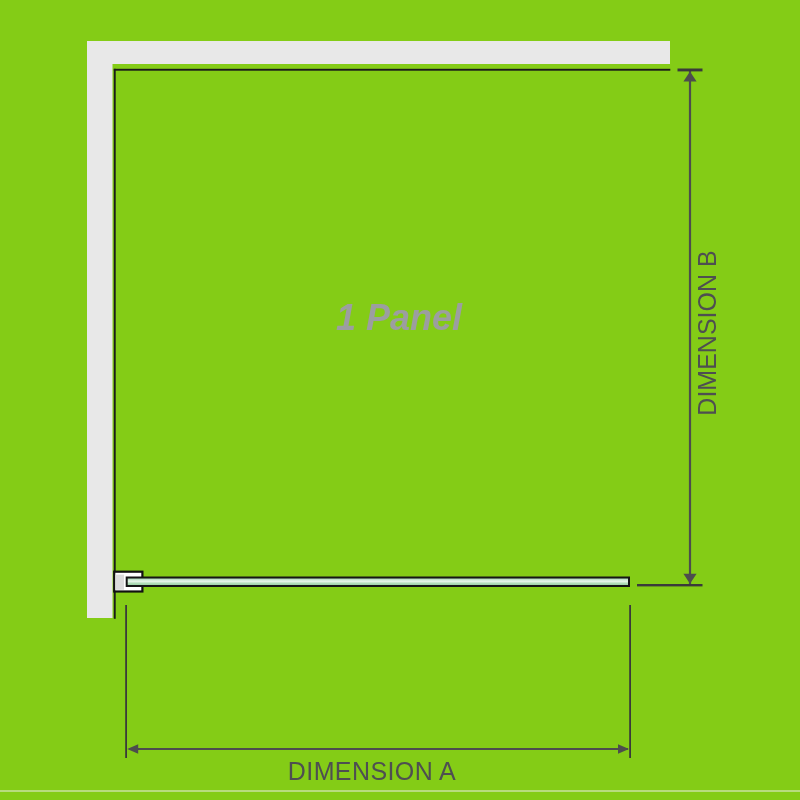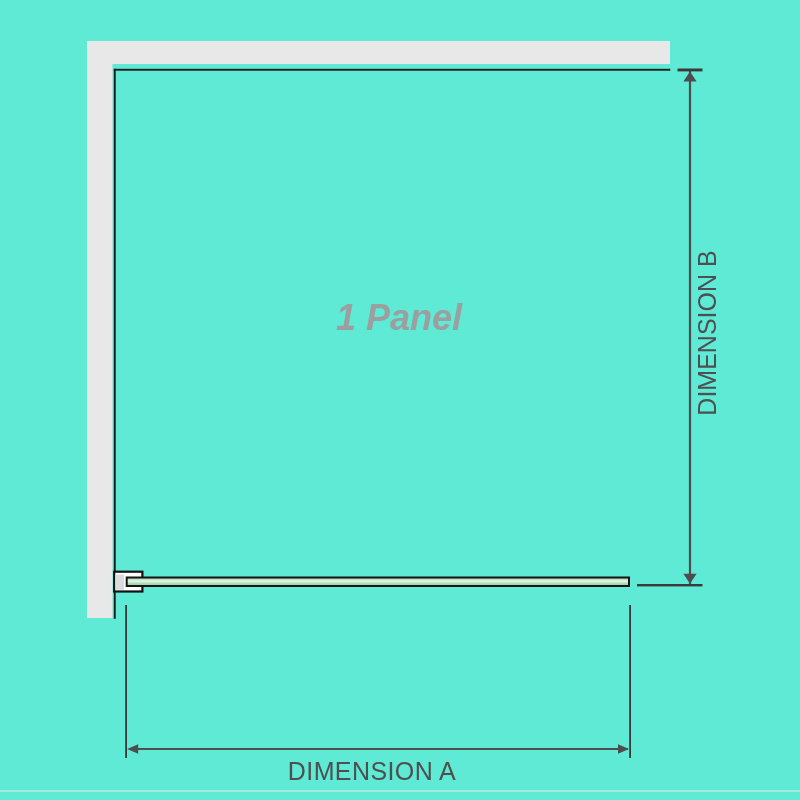--- a/index.html
+++ b/index.html
@@ -1,16 +1,16 @@
 <!DOCTYPE html>
 <html><head>
 <meta charset="utf-8">
 <style>
   html,body{margin:0;padding:0;background:#ffffff;}
-  .stage{position:relative;width:800px;height:800px;background:#5eead4;overflow:hidden;}
+  .stage{position:relative;width:800px;height:800px;background:#84cc16;overflow:hidden;}
   svg{display:block;}
   text{font-family:"Liberation Sans", sans-serif;}
 </style>
 </head>
 <body>
 <div class="stage">
 <svg width="800" height="800" viewBox="0 0 800 800" xmlns="http://www.w3.org/2000/svg">
   <defs>
     <linearGradient id="glassGrad" x1="0" y1="0" x2="0" y2="1">
       <stop offset="0%" stop-color="#8fcb9d"></stop>

